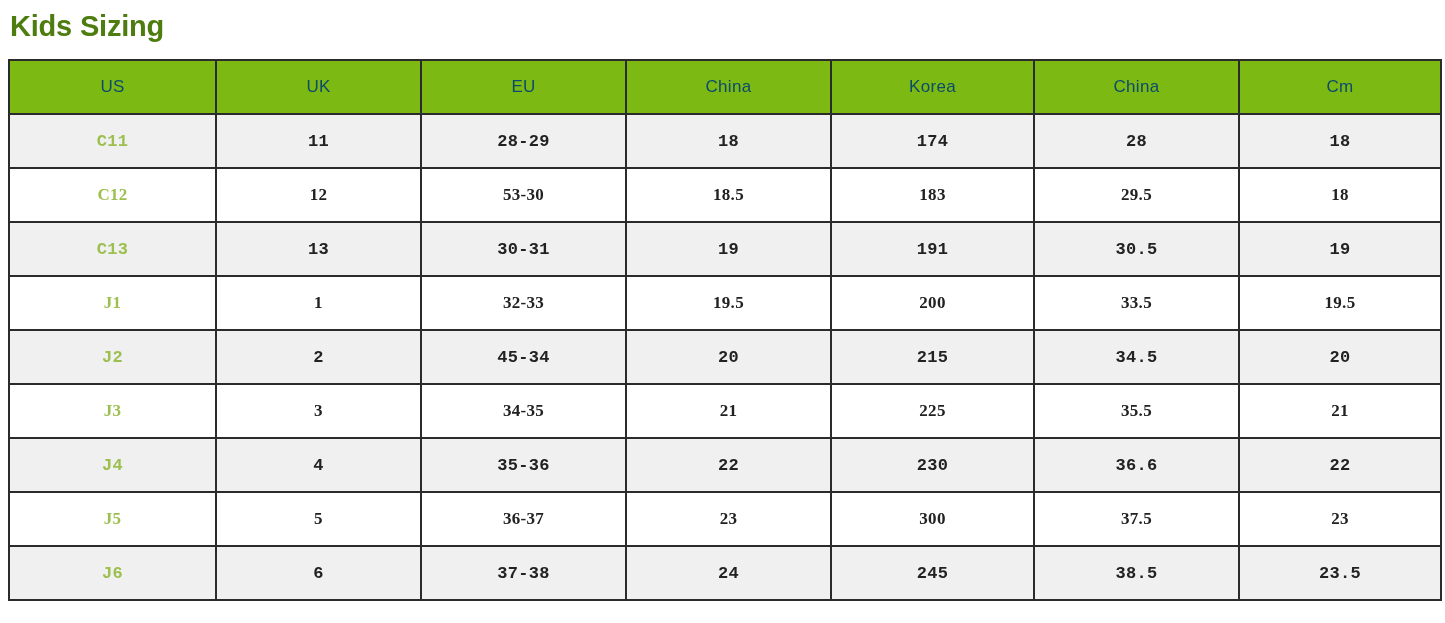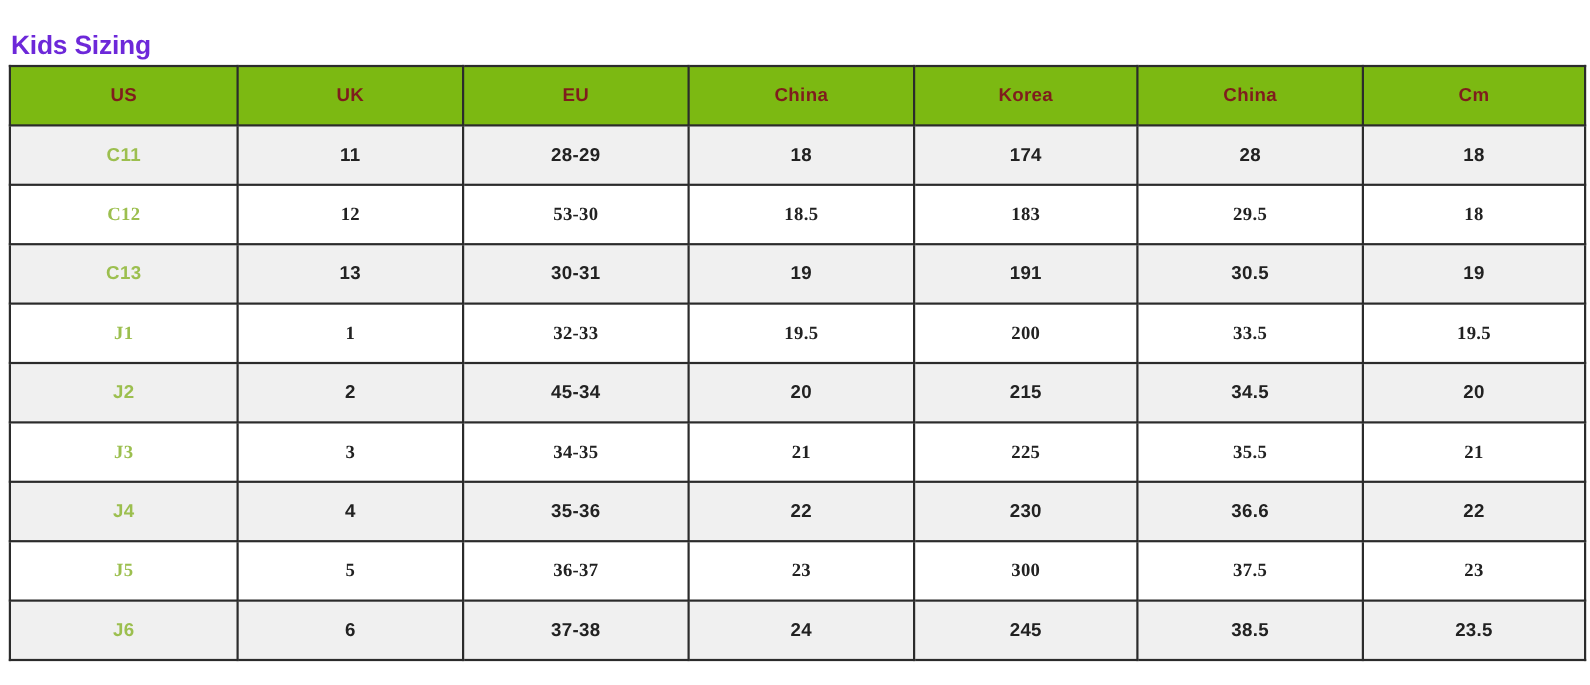--- a/index.html
+++ b/index.html
@@ -15,24 +15,24 @@
   }
   .page {
     position: relative;
     width: 1445px;
     height: 623px;
     box-sizing: border-box;
   }
   .page-title {
     position: absolute;
     left: 10px;
-    top: 22px;
-    font-size: 24px;
+    top: 6px;
+    font-size: 29px;
     font-weight: bold;
-    color: #6d28d9;
+    color: #4d7c0f;
     letter-spacing: -0.2px;
     line-height: 40px;
     white-space: nowrap;
   }
   .table-wrap {
     position: absolute;
     left: 8px;
     top: 59px;
     width: 1432px;
   }
@@ -48,27 +48,28 @@
     vertical-align: middle;
     height: 52px;
     padding: 0;
     font-size: 17px;
     font-weight: bold;
     color: #222222;
     letter-spacing: 0.3px;
   }
   table.size-table thead th {
     background: #7CB912;
-    color: #7f1d1d;
+    color: #0c4a6e;
     font-size: 17px;
-    font-weight: bold;
+    font-weight: normal;
     height: 52px;
   }
   table.size-table tbody tr.odd td {
     background: #f0f0f0;
+    font-family: Liberation Mono, monospace;
   }
   table.size-table tbody tr.even td {
     background: #ffffff;
     font-family: Liberation Serif, serif;
   }
   table.size-table td.us-cell {
     color: #9CBF4F;
     font-weight: bold;
   }
   col.c-us      { width: 207px; }

